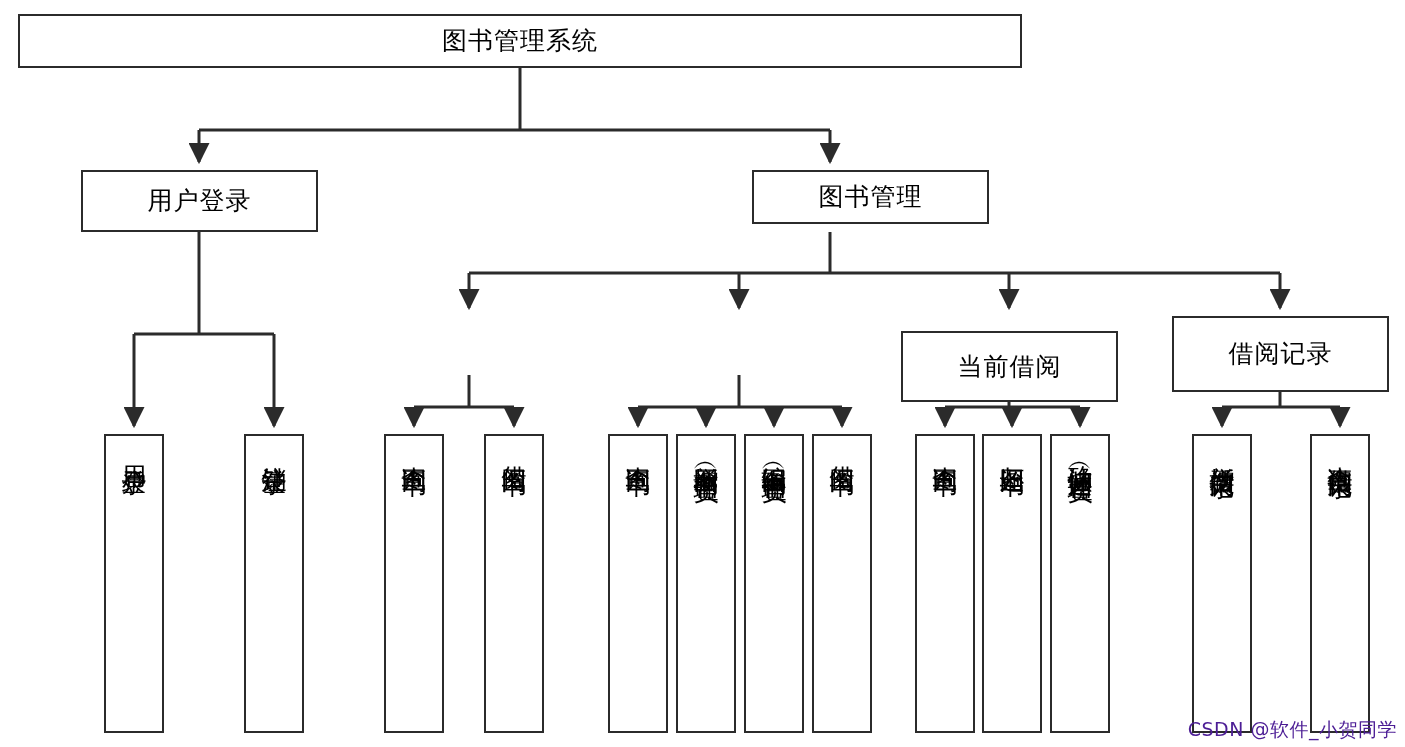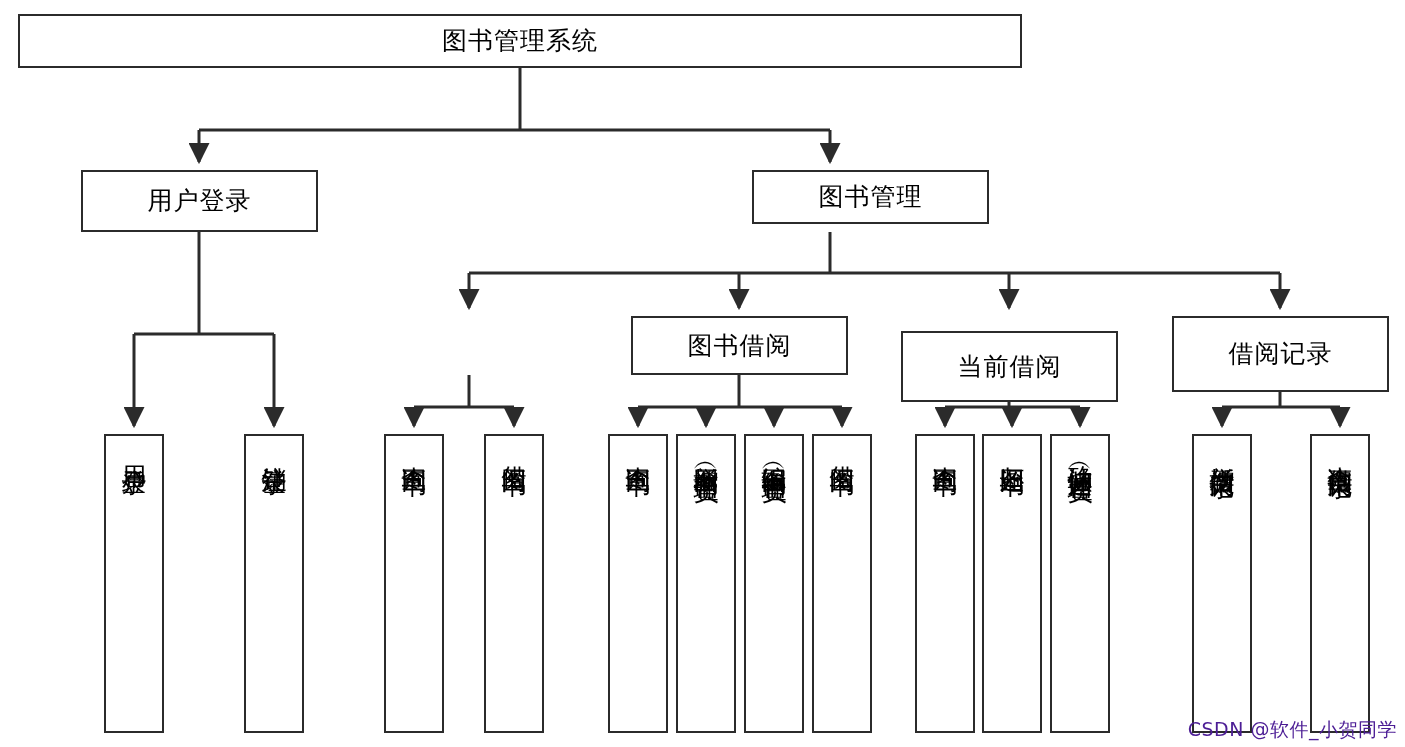--- a/index.html
+++ b/index.html
@@ -130,23 +130,20 @@
     <span class="node-label">图书管理系统</span>
   </div>
 
   <div class="node horiz" style="left:81px; top:170px; width:237px; height:62px;">
     <span class="node-label">用户登录</span>
   </div>
   <div class="node horiz" style="left:729px; top:170px; width:237px; height:54px;margin-left:23px;">
     <span class="node-label">图书管理</span>
   </div>
 
-  <div class="node horiz" style="left:631px; top:316px; width:217px; height:59px;">
-    <span class="node-label">图书借阅</span>
-  </div>
   <div class="node horiz" style="left:901px; top:331px; width:217px; height:71px;">
     <span class="node-label">当前借阅</span>
   </div>
   <div class="node horiz" style="left:1172px; top:316px; width:217px; height:76px;">
     <span class="node-label">借阅记录</span>
   </div>
 
   <div class="node vert" style="left:104px; top:434px; width:60px; height:299px;">
     <span class="node-label">用户登录</span>
   </div>

